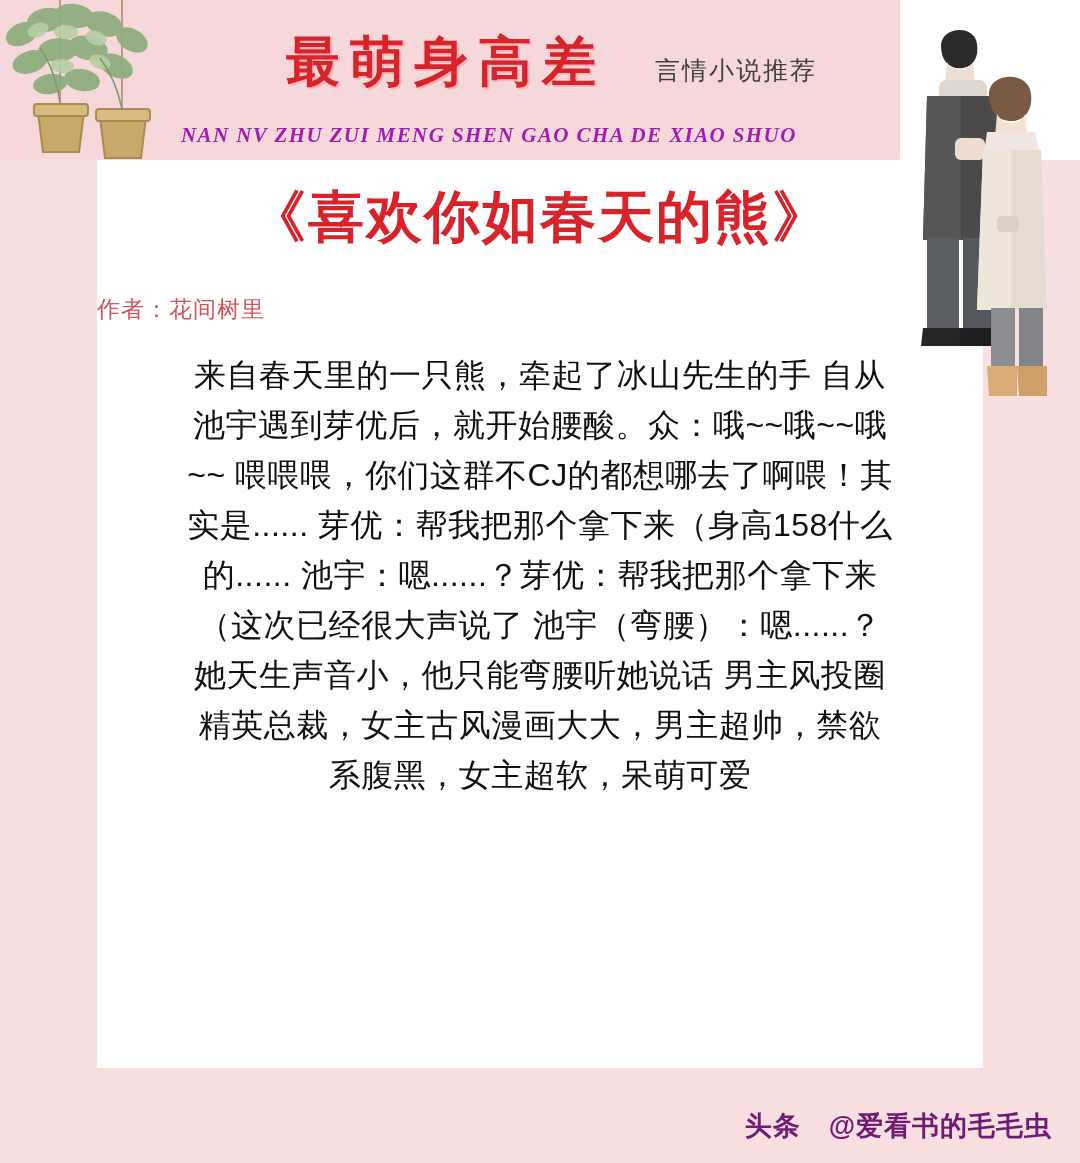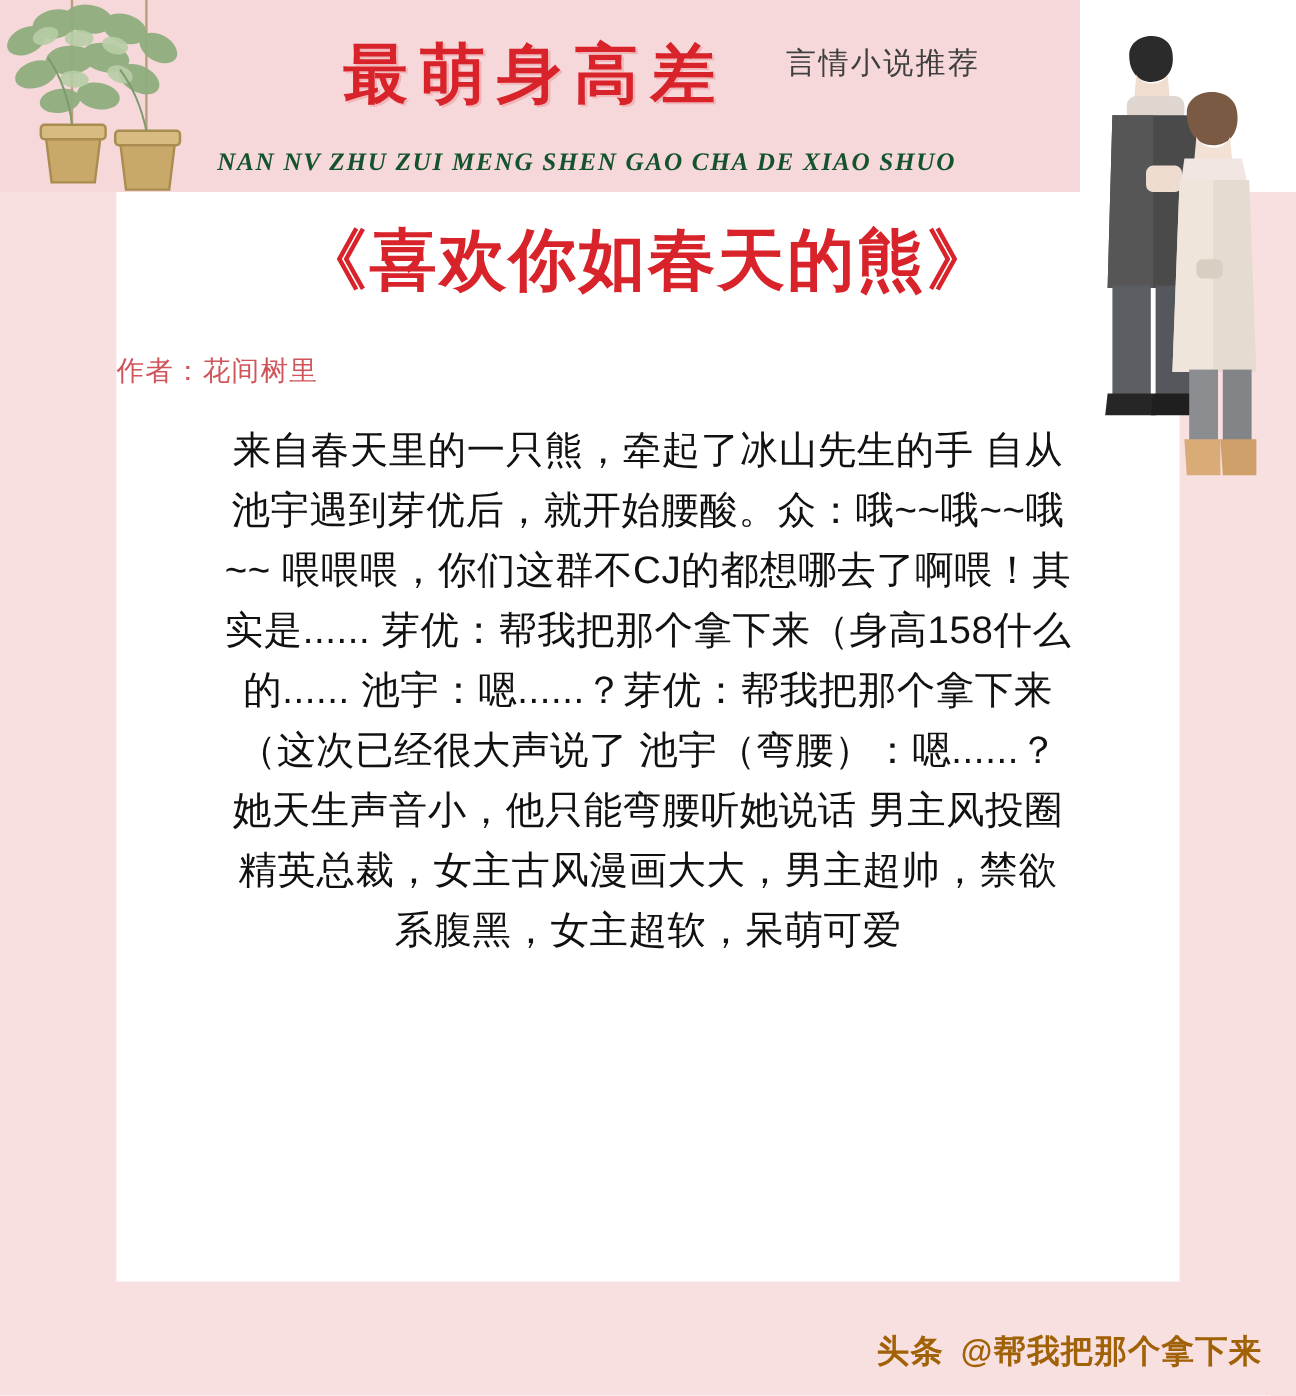--- a/index.html
+++ b/index.html
@@ -62,36 +62,36 @@
     font-size: 54px;
     font-weight: bold;
     color: #d8232a;
     letter-spacing: 10px;
     white-space: nowrap;
     text-shadow: 2px 2px 0 rgba(216,35,42,0.18);
   }
   .title-sub {
     position: absolute;
     left: 655px;
-    top: 36px;
+    top: 54px;
     font-size: 25px;
     color: #3f3f3f;
     letter-spacing: 2px;
     white-space: nowrap;
     text-align: center;
   }
   .pinyin {
     position: absolute;
     left: 181px;
     top: 123px;
     font-family: "Liberation Serif", "DejaVu Serif", serif;
     font-style: italic;
     font-weight: bold;
     font-size: 21px;
-    color: #14532d;
+    color: #a21caf;
     letter-spacing: 1.4px;
     white-space: nowrap;
   }
 
   
   .plant {
     position: absolute;
     left: 0;
     top: 0;
     width: 200px;
@@ -150,23 +150,23 @@
     top: 1100px;
     width: 1080px;
     height: 63px;
   }
   .footer-inner {
     position: absolute;
     right: 28px;
     top: 8px;
     display: flex;
     align-items: center;
-    gap: 14px;
+    gap: 28px;
     font-size: 27px;
-    color: #a16207;
+    color: #701a75;
     font-weight: bold;
     letter-spacing: 1px;
   }
   .footer-source { font-weight: bold; }
   .footer-handle { font-weight: bold; }
 </style>
 </head>
 <body>
 
 <div class="page">
@@ -250,17 +250,17 @@
     </svg>
   </div>
 
   <div class="book-title">《喜欢你如春天的熊》</div>
   <div class="author">作者：花间树里</div>
   <div class="summary">来自春天里的一只熊，牵起了冰山先生的手 自从池宇遇到芽优后，就开始腰酸。众：哦~~哦~~哦~~ 喂喂喂，你们这群不CJ的都想哪去了啊喂！其实是...... 芽优：帮我把那个拿下来（身高158什么的...... 池宇：嗯......？芽优：帮我把那个拿下来（这次已经很大声说了 池宇（弯腰）：嗯......？她天生声音小，他只能弯腰听她说话 男主风投圈精英总裁，女主古风漫画大大，男主超帅，禁欲系腹黑，女主超软，呆萌可爱</div>
 
   <div class="footer">
     <div class="footer-inner">
       <span class="footer-source">头条</span>
-      <span class="footer-handle">@帮我把那个拿下来</span>
+      <span class="footer-handle">@爱看书的毛毛虫</span>
     </div>
   </div>
 
 </div>
 
 </body></html>

